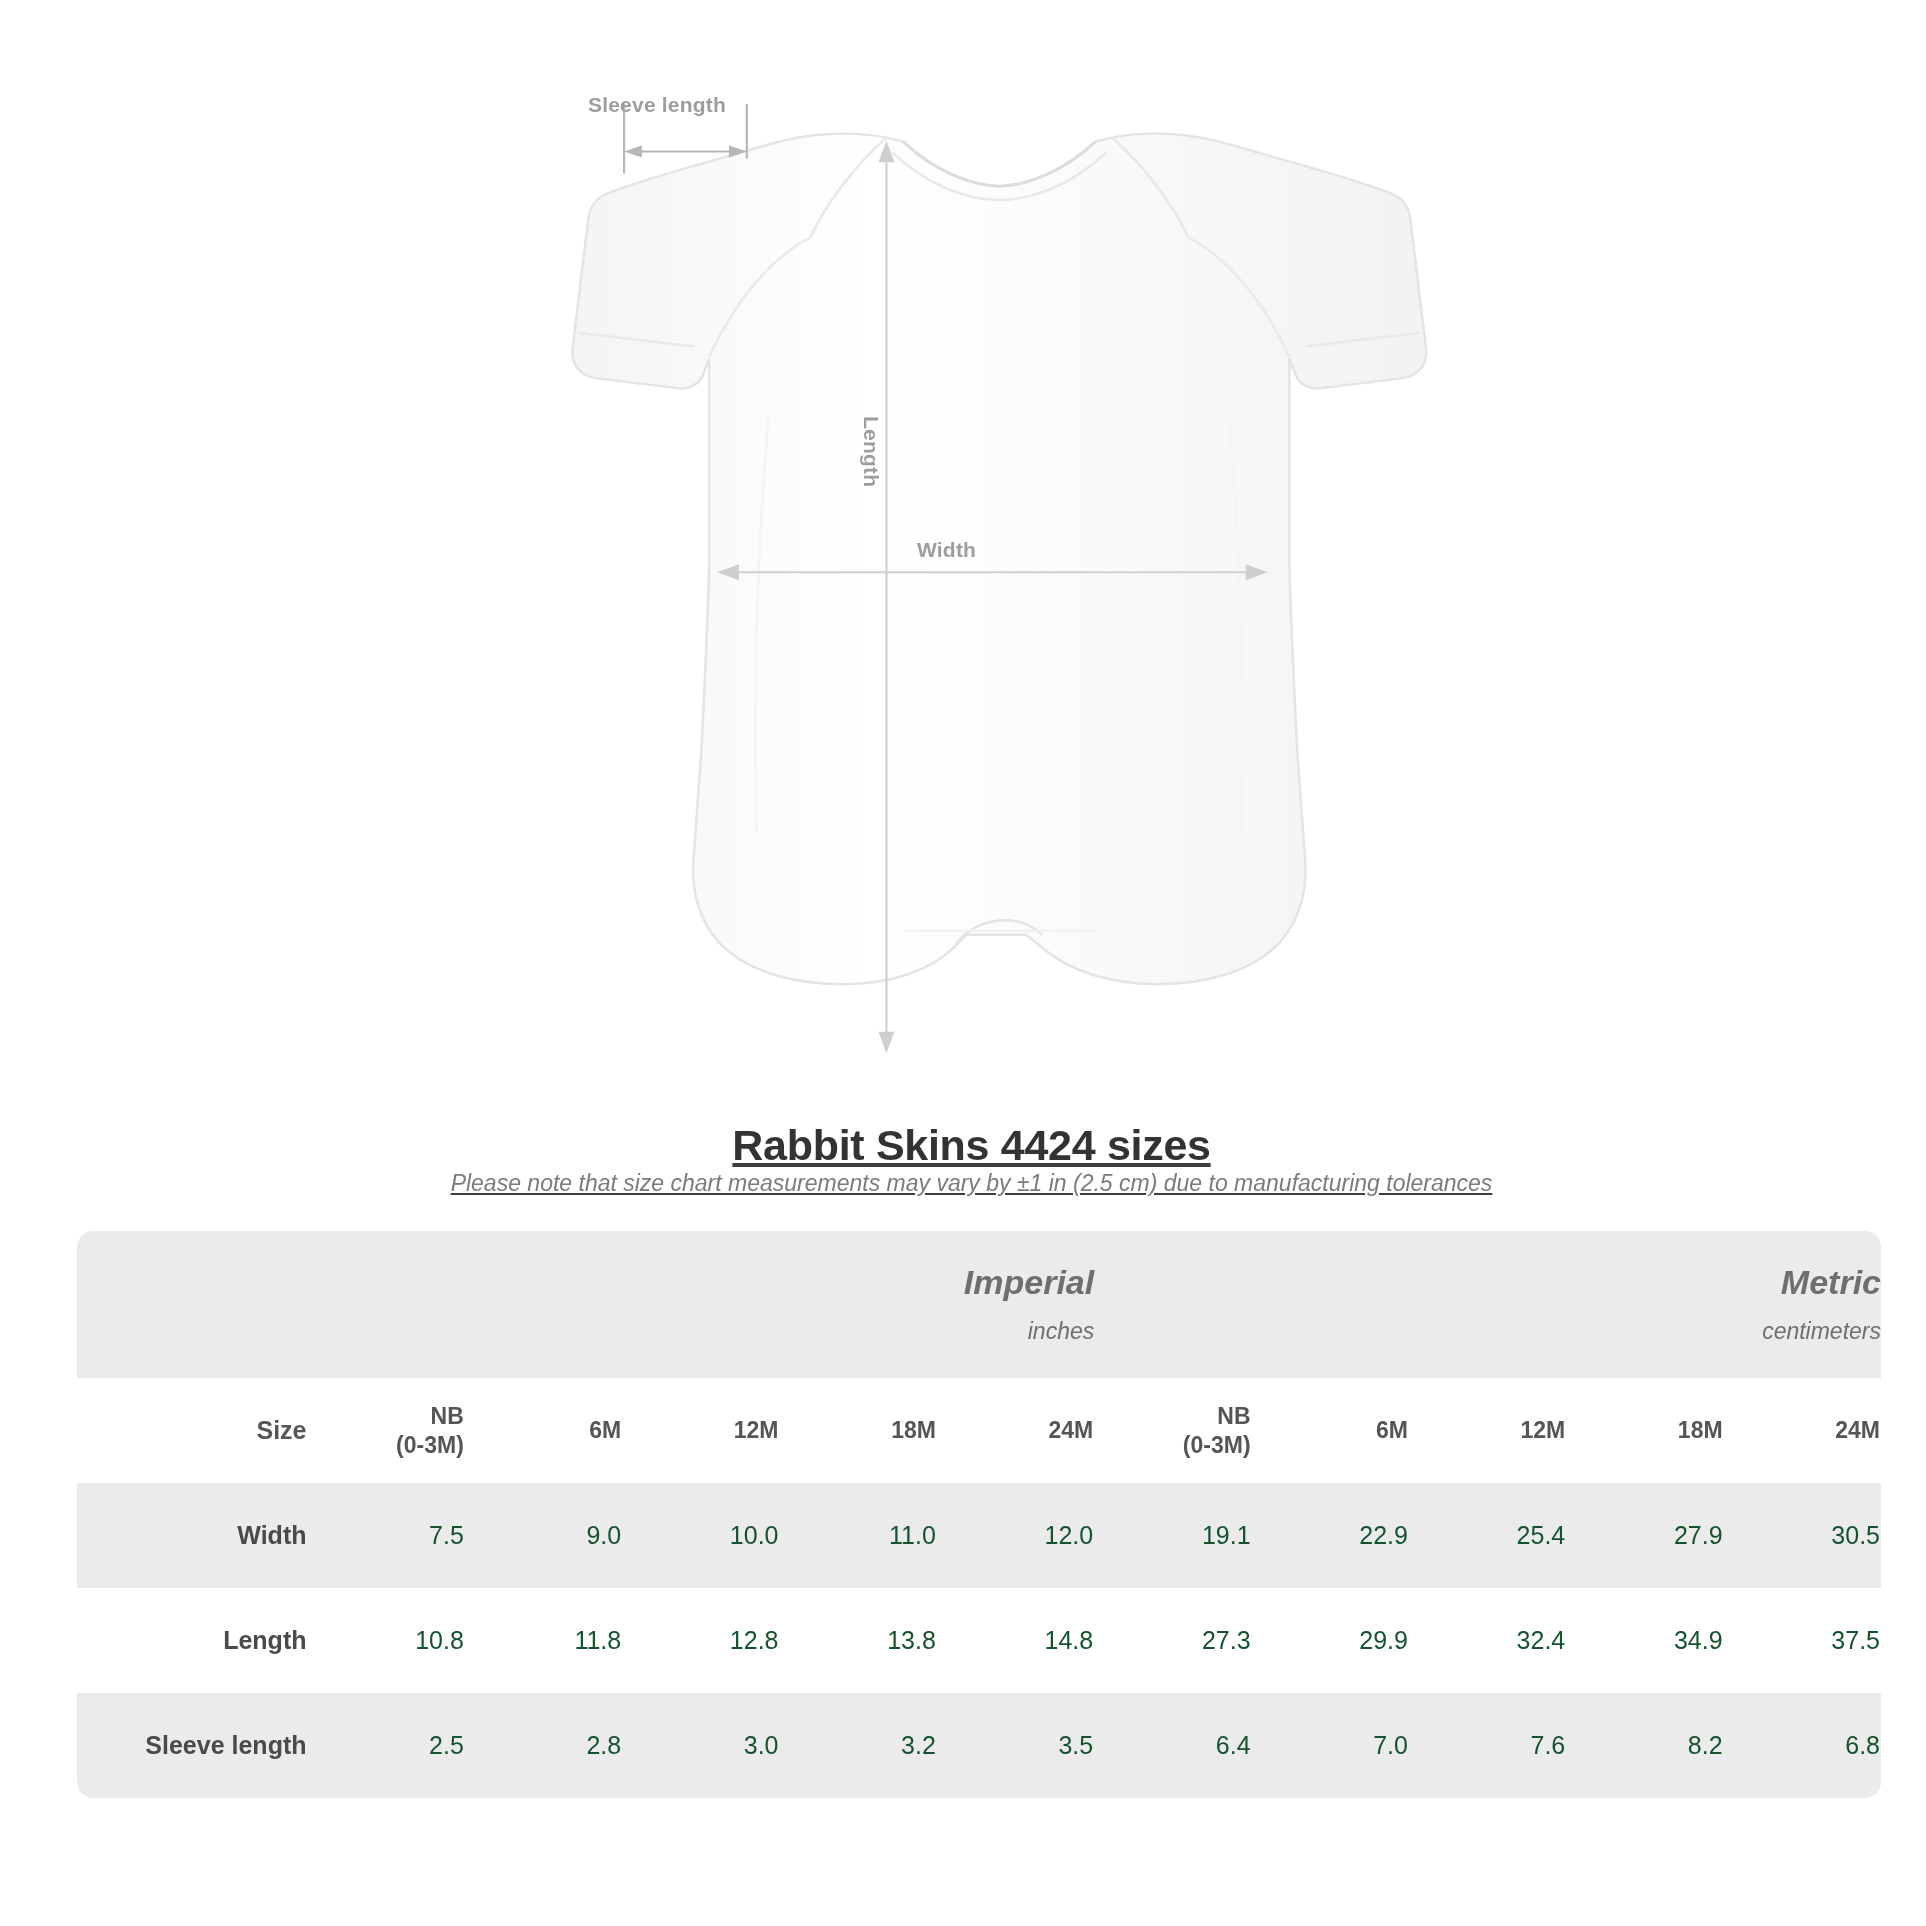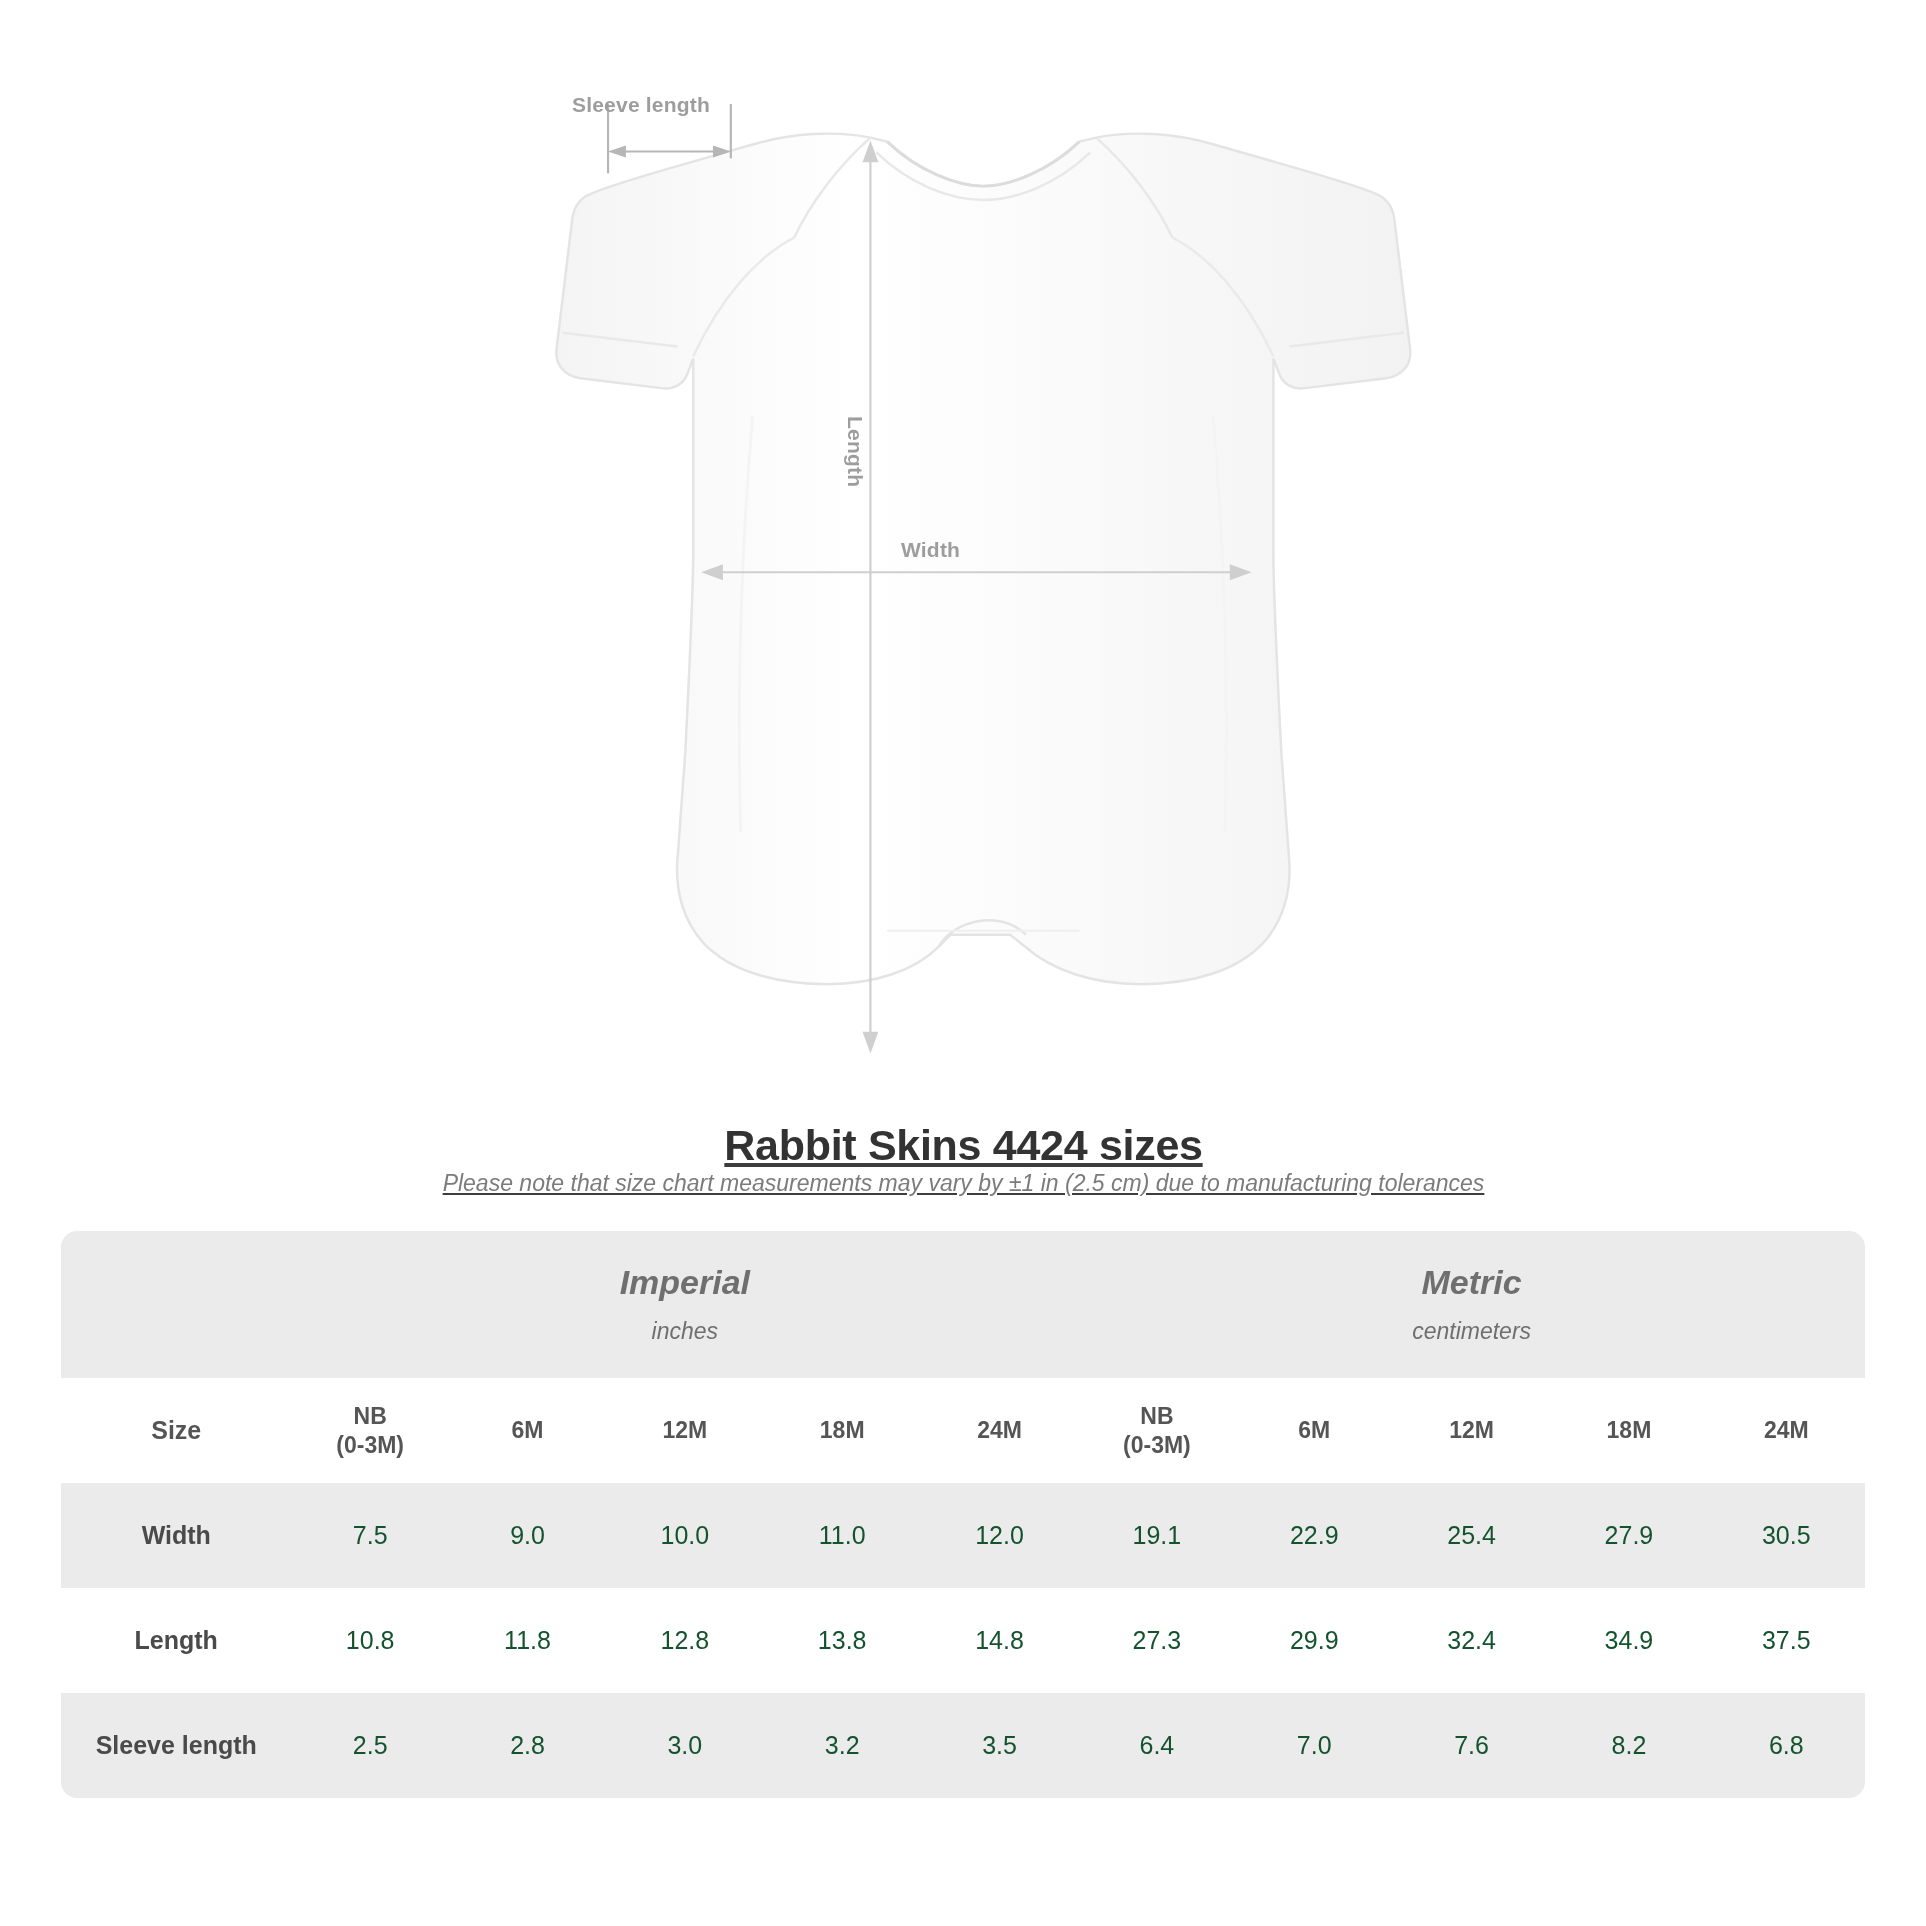--- a/index.html
+++ b/index.html
@@ -12,20 +12,21 @@
     height: 1927px;
     font-family: "Liberation Sans", sans-serif;
     color: #3d3d3d;
     overflow: hidden;
   }
   .page {
     position: relative;
     width: 1927px;
     height: 1409px;
     box-sizing: border-box;
+    padding-left: 16px;
   }
 
   
   .garment-area {
     position: relative;
     width: 1927px;
     height: 1099px;
   }
   .garment-svg {
     position: absolute;
@@ -82,21 +83,21 @@
     margin: 34px 61px 0 61px;
   }
   table.size-table {
     width: 1804px;
     border-collapse: collapse;
     table-layout: fixed;
     font-family: "Liberation Sans", sans-serif;
   }
   table.size-table td, table.size-table th {
     border: none;
-    text-align: center;
+    text-align: right;
     vertical-align: middle;
   }
   
   .unit-cell {
     background: #ebebeb;
     height: 147px;
     padding: 0;
   }
   .unit-cell.first {
     border-top-left-radius: 16px;

